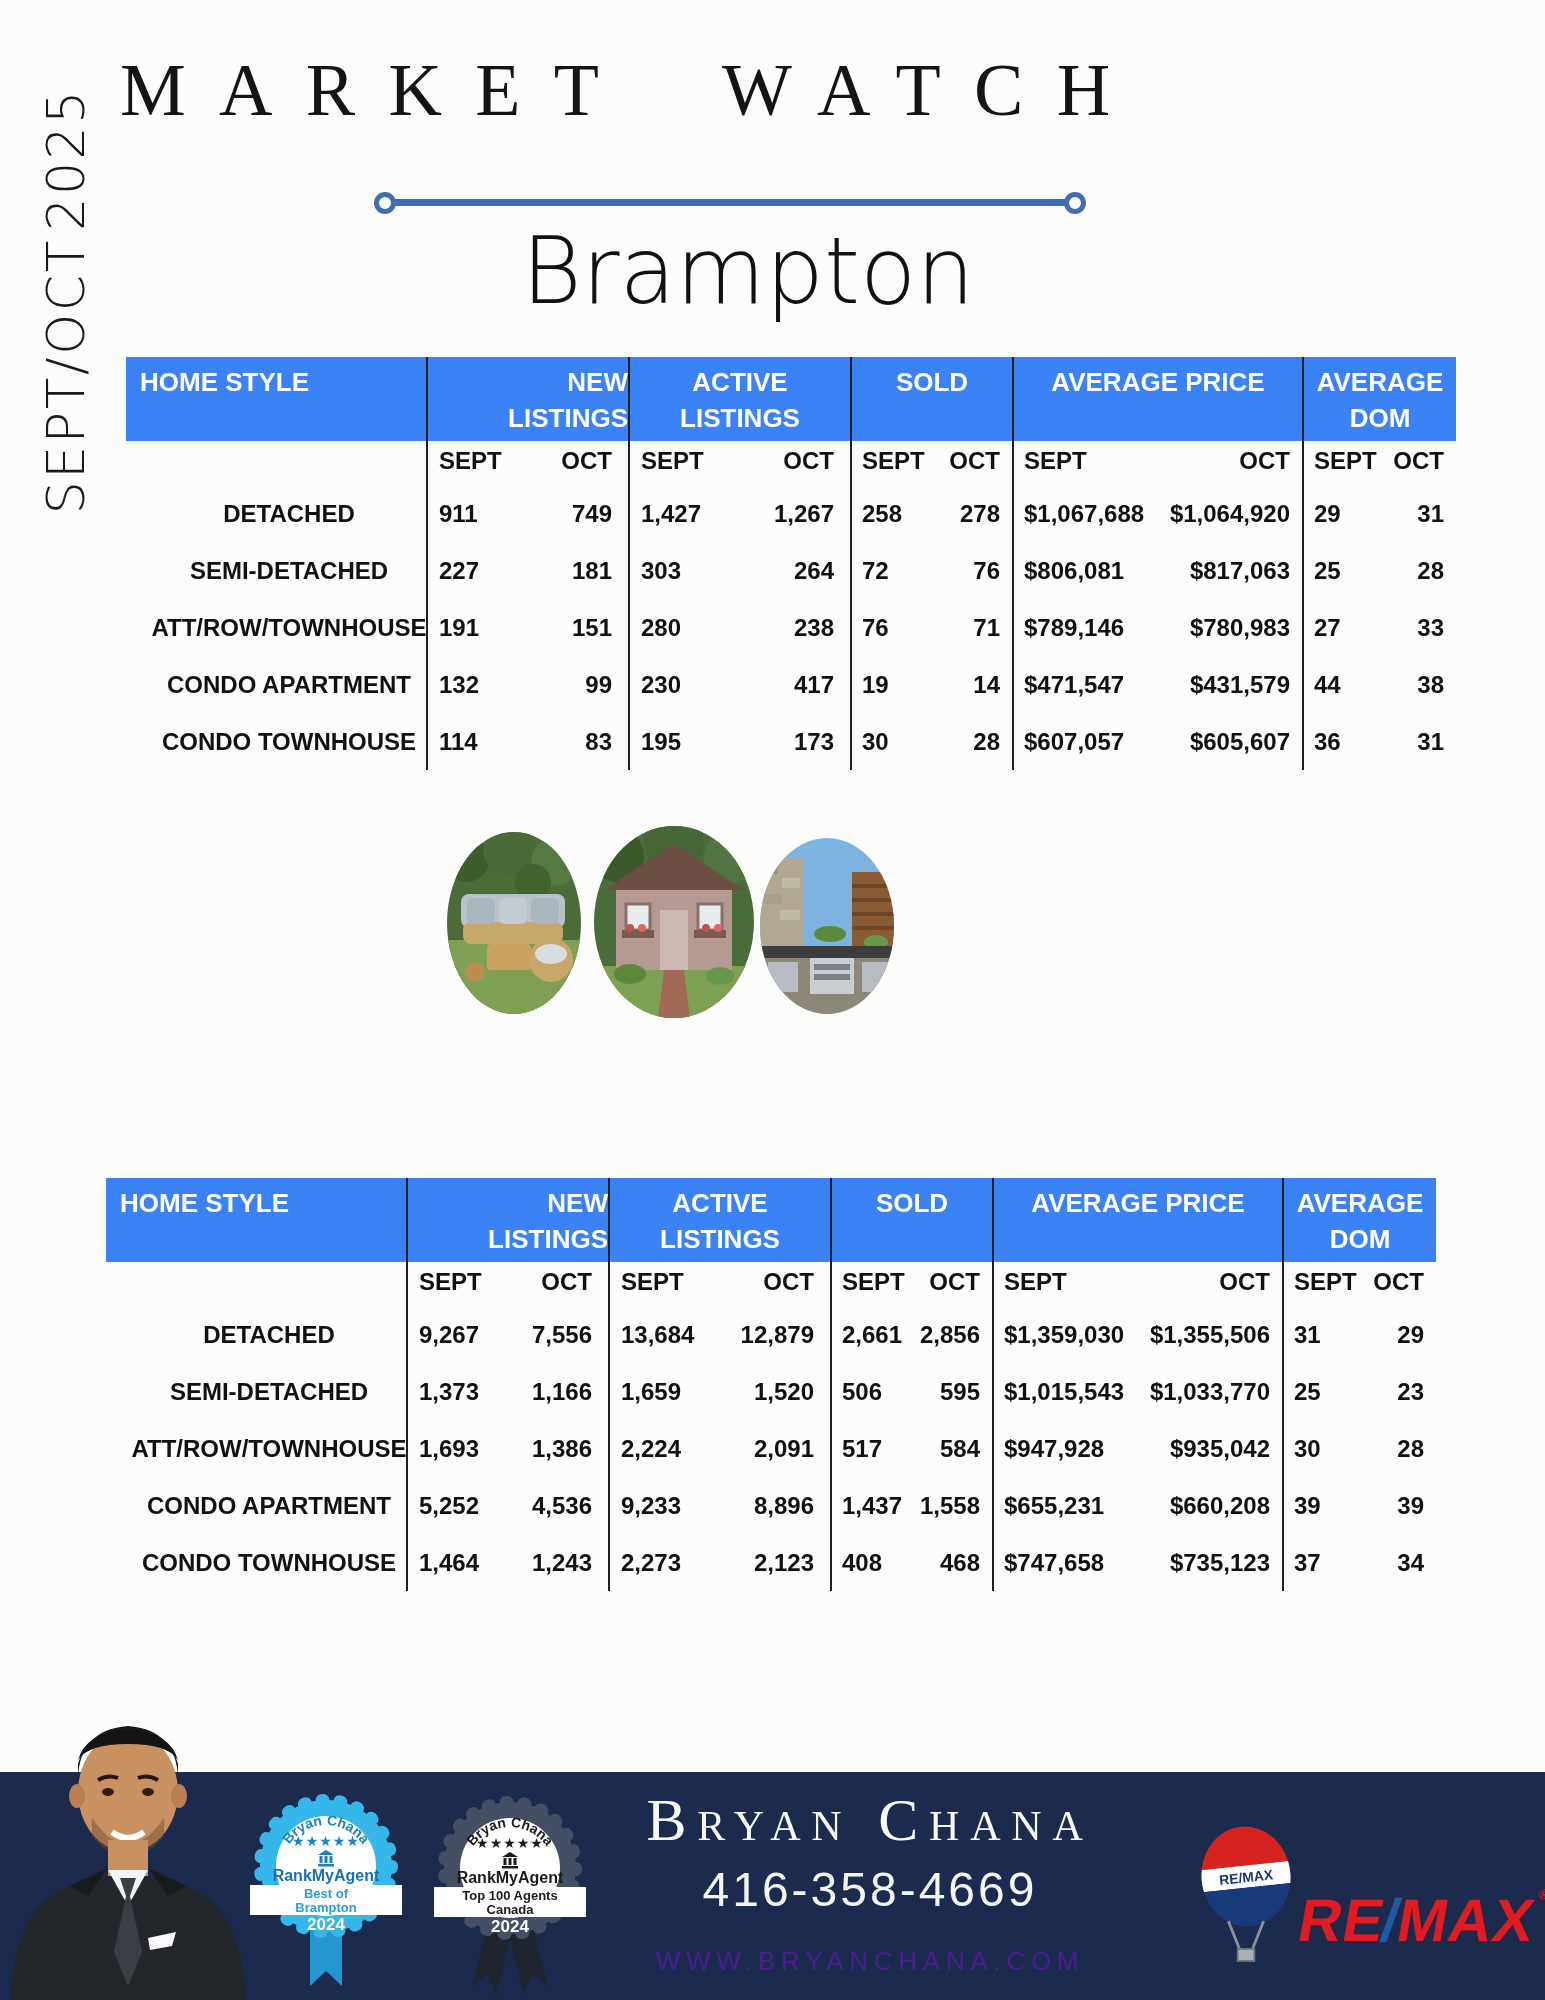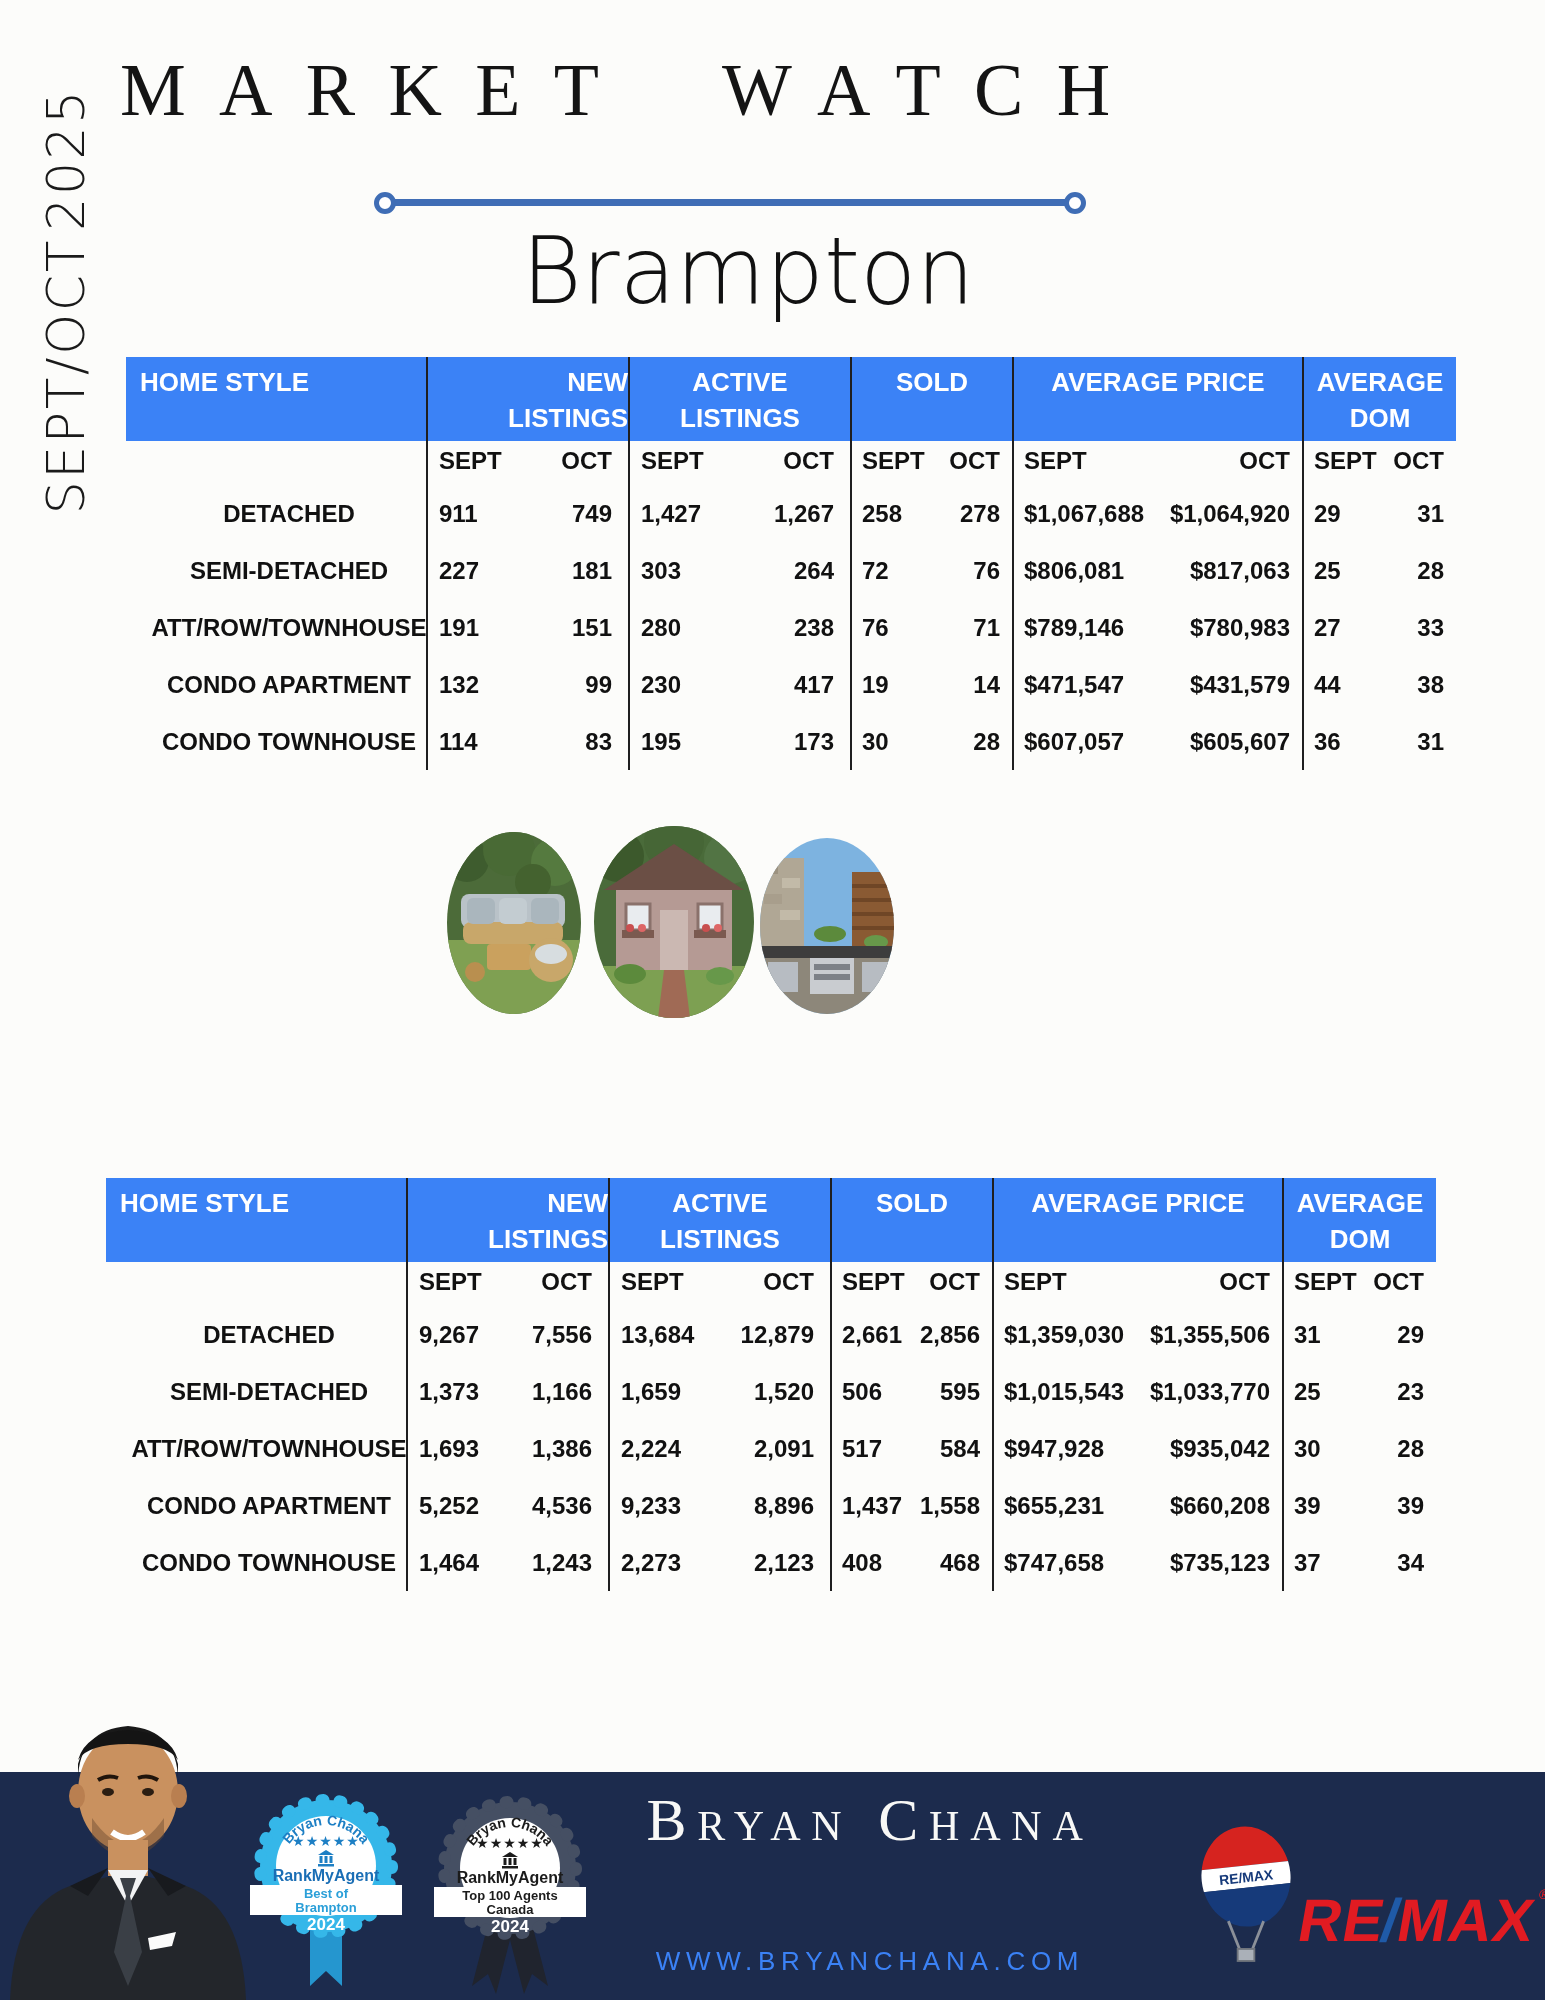--- a/index.html
+++ b/index.html
@@ -56,21 +56,21 @@
   .agent-photo{position:absolute;left:0;top:1700px;width:250px;height:300px;}
   .badge{position:absolute;width:160px;height:215px;}
   .badge-best{left:246px;top:1782px;}
   .badge-top{left:430px;top:1784px;}
   .agent-name{position:absolute;left:530px;top:1786px;width:680px;text-align:center;
               font-family:"Liberation Serif","DejaVu Serif",serif;font-variant:small-caps;
               font-size:60px;letter-spacing:.18em;color:#f8f8f6;white-space:nowrap;}
   .agent-phone{position:absolute;left:530px;top:1862px;width:680px;text-align:center;
                font-weight:300;font-size:48px;letter-spacing:3px;color:#f4f4f2;white-space:nowrap;}
   .agent-site{position:absolute;left:530px;top:1946px;width:680px;text-align:center;
-              font-size:26px;letter-spacing:.22em;color:#3b82f6;white-space:nowrap;}
+              font-size:26px;letter-spacing:.22em;color:#4c1d95;white-space:nowrap;}
   .remax{position:absolute;left:1195px;top:1822px;width:340px;height:160px;}
   .remax-balloon{position:absolute;left:0;top:0;width:102px;height:150px;}
   .remax-word{position:absolute;left:104px;top:64px;font-size:60px;font-weight:800;
               transform:skewX(-10deg);color:#e11b22;letter-spacing:1px;white-space:nowrap;}
   .remax-word .slash{color:#1f5aa8;font-weight:800;margin:0 -2px;}
   .remax-word .reg{font-size:14px;vertical-align:top;color:#e11b22;}
 </style>
 </head>
 <body>
 
@@ -576,20 +576,21 @@
         <rect x="0" y="14" width="16" height="2.5"></rect>
     </g>
     <text x="80" y="99" font-size="16" font-weight="bold" text-anchor="middle" fill="#1b1b1b" font-family="Liberation Sans,sans-serif">RankMyAgent</text>
     <rect x="4" y="103" width="152" height="30" fill="#ffffff"></rect>
     <text x="80" y="116" font-size="13" font-weight="bold" text-anchor="middle" fill="#1b1b1b">Top 100 Agents</text>
     <text x="80" y="130" font-size="13" font-weight="bold" text-anchor="middle" fill="#1b1b1b">Canada</text>
     <text x="80" y="148" font-size="17" font-weight="bold" text-anchor="middle" fill="#ffffff">2024</text>
   </svg>
 
   <div class="agent-name">Bryan Chana</div>
+  <div class="agent-phone">416-358-4669</div>
   <div class="agent-site">WWW.BRYANCHANA.COM</div>
 
   <div class="remax">
     <svg class="remax-balloon" viewBox="0 0 110 160">
       <defs>
           <clipPath id="bal">
             <ellipse cx="55" cy="58" rx="48" ry="54"></ellipse>
           </clipPath>
         </defs>
       <g clip-path="url(#bal)" transform="rotate(-6 55 58)">

